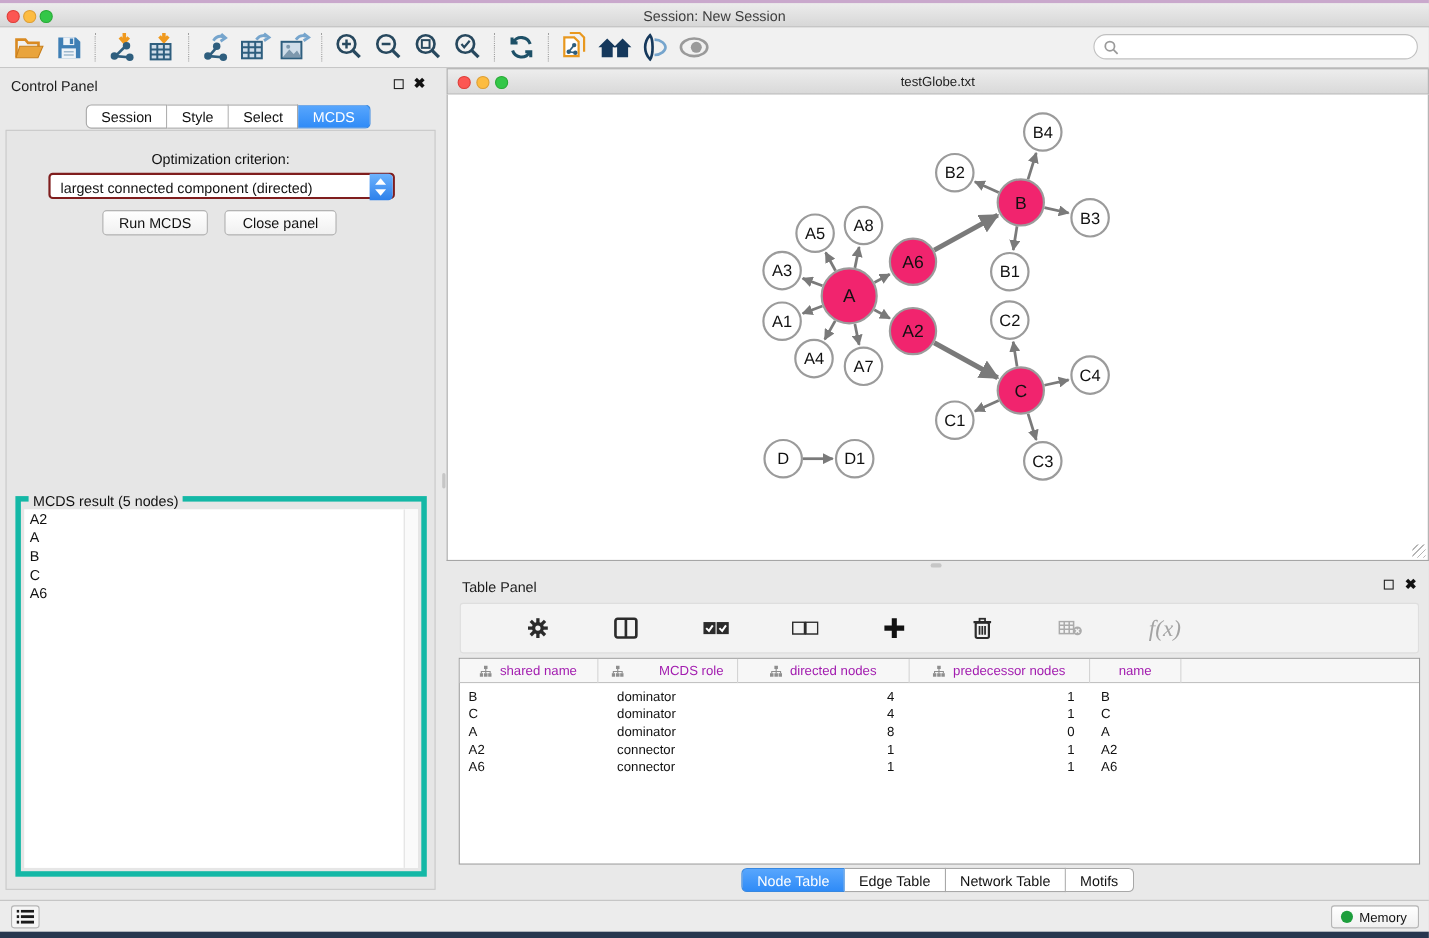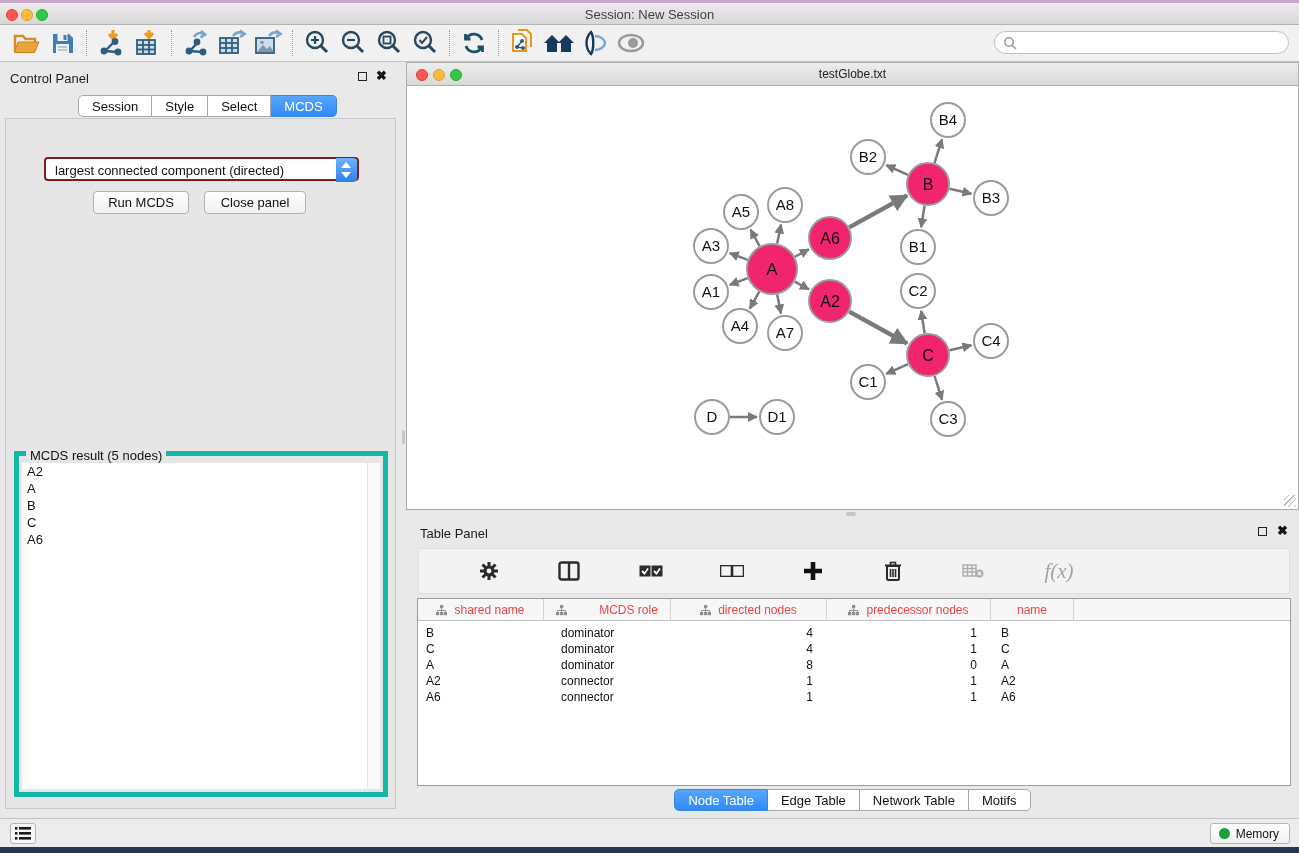--- a/index.html
+++ b/index.html
@@ -81,21 +81,21 @@
 
   
   .table-panel { position:absolute; left:406px; top:518px; width:893px; height:300px; background:#e9e9e9; }
   .tp-toolbar { position:absolute; left:12px; top:30px; width:872px; height:46px; background:#f3f3f3;
     border:1px solid #dedede; border-radius:3px; display:flex; align-items:center;gap:43px; }
   .tp-icon { display:inline-flex; align-items:center; justify-content:center; height:30px; }
   .fx { font-family:"Liberation Serif",serif; font-style:italic; font-size:21px; color:#a3a3a3; }
   .data-table { position:absolute; left:11px; top:80px; width:874px; height:188px; background:#fff; border:1px solid #9c9c9c; }
   .dt-header { position:absolute; left:0; top:0; width:100%; height:22px; background:#f7f7f7; border-bottom:1px solid #c2c2c2; display:flex; }
   .dt-hcell { height:22px; display:flex; align-items:center; justify-content:center; gap:7px;
-    font-size:12px; color:#ef4444; border-right:1px solid #d4d4d4; }
+    font-size:12px; color:#a21caf; border-right:1px solid #d4d4d4; }
   .dt-hcell.pad-end { border-right:none; flex:1; }
   .dt-row { display:flex; height:16px; align-items:center; }
   .dt-cell { font-size:12px; color:#111; height:16px; line-height:16px; }
   .c1 { width:126px; } .c2 { width:127px;gap:32px; } .c3 { width:156px; } .c4 { width:164px; } .c5 { width:83px; }
   .cell-l8 { padding-left:8px; } .cell-l17 { padding-left:17px; } .cell-l10 { padding-left:10px; }
   .cell-r { text-align:right; padding-right:14px; }
   .tp-tabs { position:absolute; left:0; width:100%; top:271px; display:flex; justify-content:center; }
 
   
   .status-bar { position:absolute; left:0; top:818px; width:1299px; height:29px; background:#ececec; border-top:1px solid #c2c2c2; }
@@ -273,20 +273,21 @@
       <span class="float-btn" style="left:358px;"></span>
       <span class="close-btn" style="left:376px;">✖</span>
     </div>
     <div class="cp-tabs">
       <span class="seg-tab first">Session</span>
       <span class="seg-tab">Style</span>
       <span class="seg-tab">Select</span>
       <span class="seg-tab last active">MCDS</span>
     </div>
     <div class="cp-body">
+      <div class="opt-label">Optimization criterion:</div>
       <div class="dropdown">
         <span class="val">largest connected component (directed)</span>
         <span class="dd-stepper">
             <span class="up"></span>
             <span class="down"></span>
           </span>
       </div>
       <button class="cp-btn" style="left:87px;width:96px;">Run MCDS</button>
       <button class="cp-btn" style="left:198px;width:102px;">Close panel</button>
       <div class="result-box">

